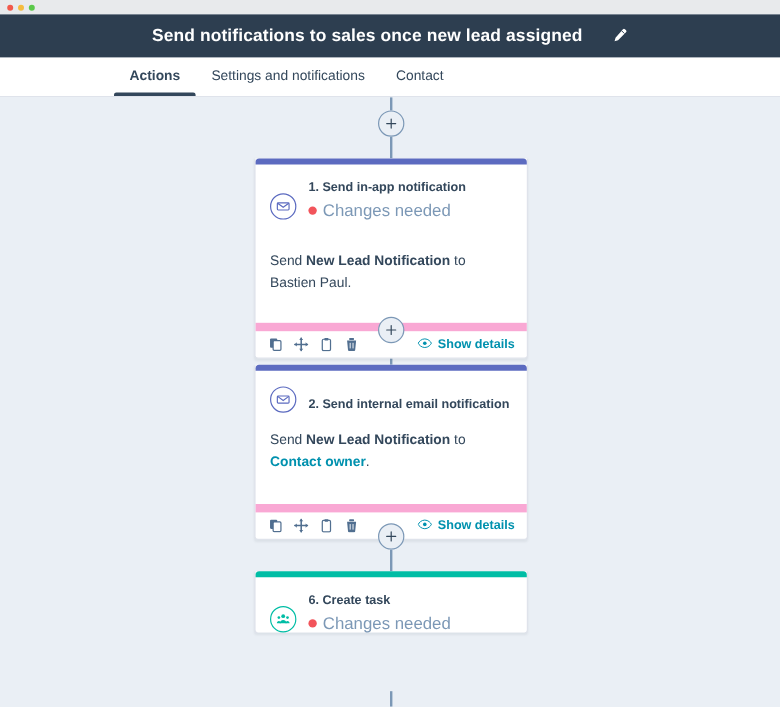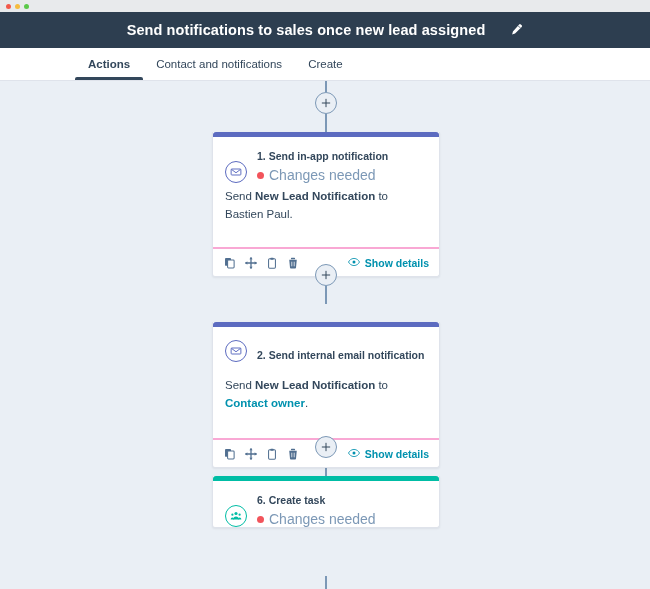--- a/index.html
+++ b/index.html
@@ -53,21 +53,21 @@
     cursor: pointer;
   }
   .pencil-icon svg { display: block; }
 
   
   .tabbar {
     height: 33px;
     background: #ffffff;
     display: flex;
     align-items: stretch;
-    padding-left: 75px;
+    padding-left: 95px;
     border-bottom: 1px solid #dfe3eb;
   }
   .tab {
     display: flex;
     align-items: center;
     padding: 0 13px;
     font-size: 11.5px;
     color: #33475b;
     cursor: pointer;
     position: relative;
@@ -184,28 +184,28 @@
   }
   .status-text {
     font-size: 14px;
     color: #7c98b6;
   }
 
   .card-desc {
     font-size: 11.5px;
     color: #33475b;
     line-height: 18px;
-    margin-top: 4px;
+    margin-top: 26px;
     margin-bottom: 10px;
   }
   .card-desc b { font-weight: bold; }
   .card-desc .link { color: #0091ae; font-weight: bold; }
 
   .card-footer {
-    border-top: 2px solid #f9a8d4;
+    border-top: 7px solid #f9a8d4;
     height: 29px;
     display: flex;
     align-items: center;
     justify-content: space-between;
     padding: 0 10px;
     margin-top: 0;
   }
   .footer-icons { display: flex; align-items: center; gap: 8px; }
   .footer-icon {
     width: 13px; height: 13px;
@@ -245,24 +245,24 @@
       <path d="M10.4 3.1l2.5 2.5" stroke="#2d3e50" stroke-width="0.9"></path>
     </svg>
   </span>
 </div>
 
 <div class="tabbar">
   <div class="tab active">
       <span>Actions</span>
     </div>
   <div class="tab">
-      <span>Contact and notifications</span>
+      <span>Settings and notifications</span>
     </div>
   <div class="tab">
-      <span>Create</span>
+      <span>Contact</span>
     </div>
 </div>
 
 <div class="canvas">
   <div class="flow">
 
     <div class="trunk" style="top:0px;height:11px;"></div>
     <div class="trunk" style="top:33px;height:18px;"></div>
     <div class="trunk" style="top:151px;height:32px;"></div>
     <div class="trunk" style="top:205px;height:18px;"></div>
@@ -337,21 +337,21 @@
         </div>
       </div>
     </div>
 
     <div class="plus-node" style="top:183px;">
       <svg viewBox="0 0 12 12" width="10" height="10" aria-hidden="true">
         <path d="M6 1.5v9M1.5 6h9" stroke="#33475b" stroke-width="1.2" stroke-linecap="round"></path>
       </svg>
     </div>
 
-    <div class="card" style="top:241px;">
+    <div class="card" style="top:223px;">
       <div class="card-accent" style="background:#5c6bc0"></div>
       <div class="card-body">
         <div class="card-head">
           <div class="action-icon" style="color:#5c6bc0">
             <svg viewBox="0 0 16 16" width="12" height="12" aria-hidden="true">
               <rect x="1.5" y="4" width="13" height="8" rx="1" fill="none" stroke="#5c6bc0" stroke-width="1.3"></rect>
               <path d="M1.8 4.4L8 9l6.2-4.6" fill="none" stroke="#5c6bc0" stroke-width="1.3"></path>
             </svg>
           </div>
           <div class="head-text">

